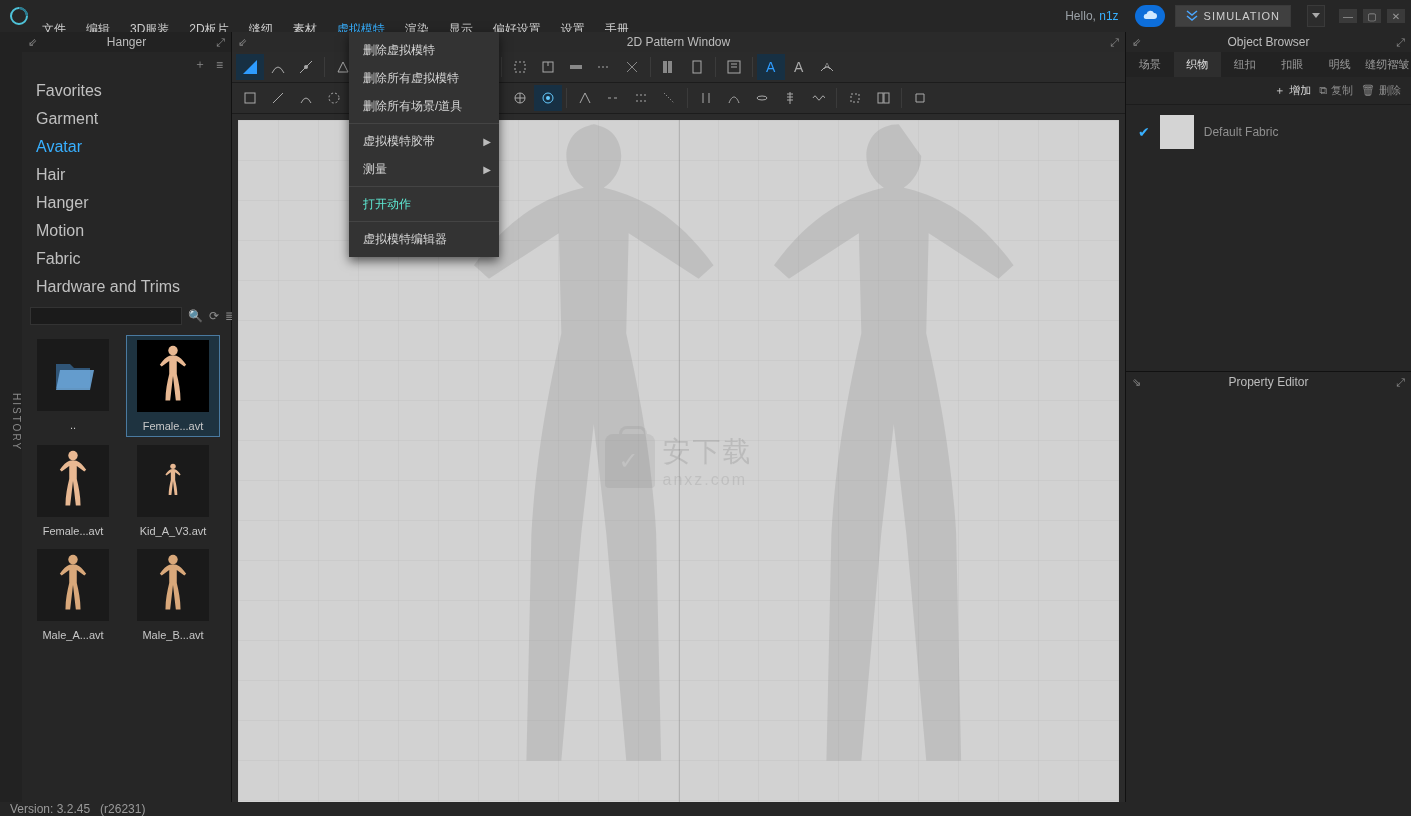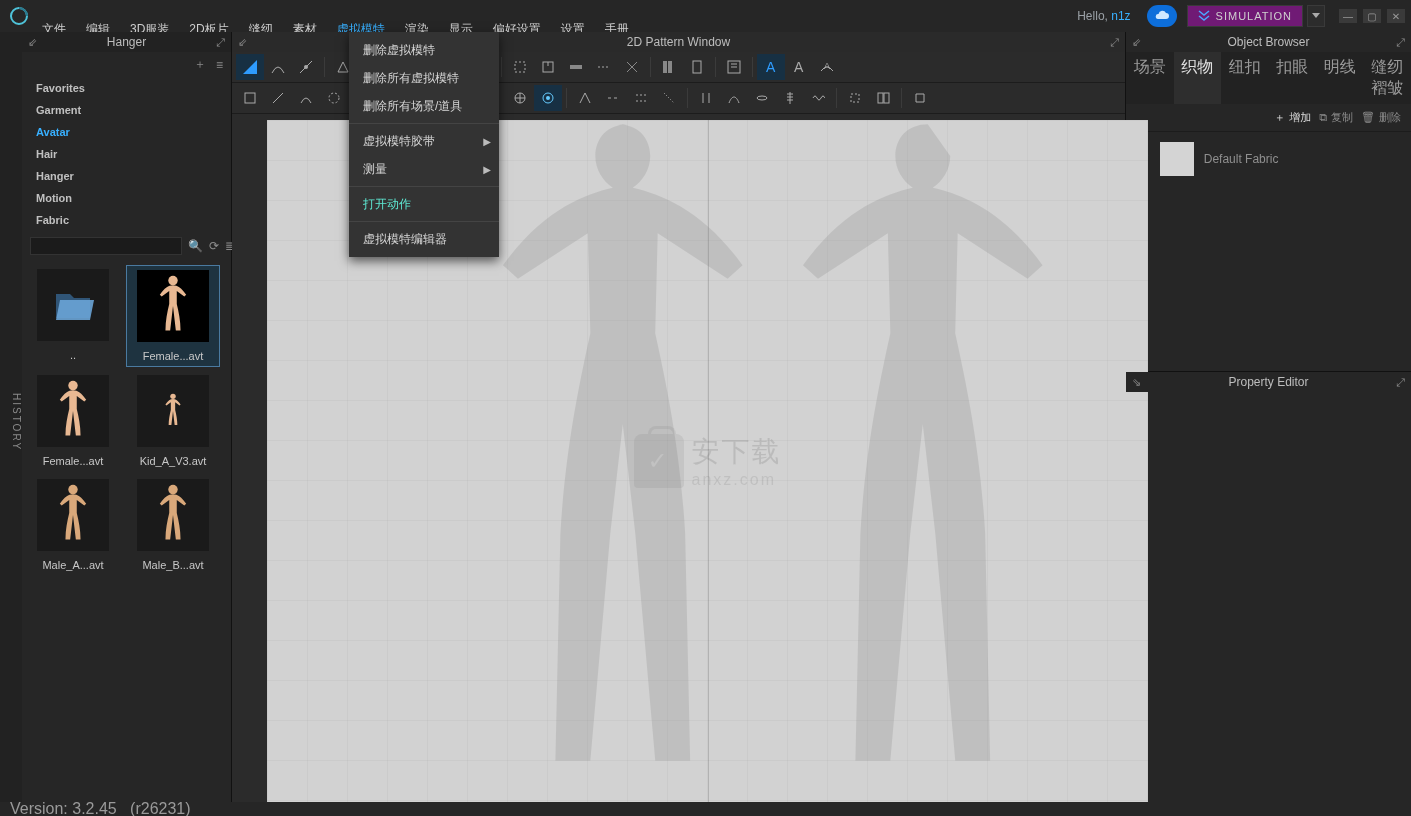--- a/index.html
+++ b/index.html
@@ -6,36 +6,36 @@
   body { width:1411px; height:816px; background:#1a1a1a; color:#c8c8c8; font-size:12px; overflow:hidden; position:relative; }
   
   .menubar { height:32px; background:#262626; display:flex; align-items:center; padding:0 6px; position:relative; }
   .logo { width:26px; height:26px; display:flex; align-items:center; justify-content:center; color:#4FC3D9; font-weight:bold; font-size:16px; }
   .menubar .menu-item { padding:13px 10px; height:32px; line-height:32px; color:#d0d0d0; cursor:pointer; }
   .menubar .menu-item.active { color:#38b0ff; }
   .menubar .spacer { flex:1; }
   .menubar .hello { color:#9aa0a6; margin-right:6px; }
   .menubar .hello b { color:#38b0ff; font-weight:normal; }
   .cloud-btn { width:30px; height:22px; background:#0d6eda; border-radius:11px; display:flex; align-items:center; justify-content:center; margin:0 10px; }
-  .sim-btn { height:22px; background:#701a75; border:1px solid #3a3a3a; display:flex; align-items:center; padding:8px 10px; margin-right:4px; color:#cfcfcf; font-size:11px; letter-spacing:1px; }
+  .sim-btn { height:22px; background:#404040; border:1px solid #3a3a3a; display:flex; align-items:center; padding:8px 10px; margin-right:16px; color:#cfcfcf; font-size:11px; letter-spacing:1px; }
   .sim-btn svg { margin-right:6px; }
   .sim-arrow { width:18px; height:22px; background:#2c2c2c; border:1px solid #3a3a3a; display:flex; align-items:center; justify-content:center; margin-right:14px; }
   .win-btns { display:flex; gap:6px; }
   .win-btns div { width:18px; height:14px; background:#3a3a3a; display:flex; align-items:center; justify-content:center; color:#999; font-size:10px; }
   
   .main { display:flex; height:770px; }
   .side-rail { width:22px; background:#222; writing-mode:vertical-rl; text-orientation:mixed; color:#8a8a8a; font-size:10px; letter-spacing:2px; padding-top:10px; display:flex; flex-direction:column; align-items:center; gap:18px; }
   
   .library { width:210px; background:#262626; display:flex; flex-direction:column; border-right:1px solid #111; }
   .panel-title { height:20px; background:#222; display:flex; align-items:center; justify-content:center; position:relative; color:#bdbdbd; font-size:12px; }
   .panel-title .pin { position:absolute; left:6px; color:#888; font-size:11px; }
   .panel-title .pop { position:absolute; right:6px; color:#888; font-size:11px; }
   .lib-head { display:flex; align-items:center; justify-content:flex-end; padding:4px 8px; gap:10px; color:#8b8b8b; }
   .lib-list { display:flex; flex-direction:column; }
-  .lib-item { padding:5px 14px; color:#c0c0c0; font-size:11px; cursor:pointer;font-weight:bold; }
+  .lib-item { padding:5px 14px; color:#c0c0c0; font-size:16px; cursor:pointer; }
   .lib-item.sel { color:#38b0ff; }
   .lib-search { margin:6px 8px 4px 8px; display:flex; align-items:center; gap:6px; }
   .lib-search input { flex:1; height:18px; background:#1b1b1b; border:1px solid #333; color:#ccc; font-size:11px; padding:0 4px; }
   .lib-search .ic { width:16px; height:16px; color:#8b8b8b; display:flex; align-items:center; justify-content:center; font-size:12px; }
   .thumbs { display:flex; flex-wrap:wrap; padding:6px 4px; gap:4px 6px; }
   .thumb { width:94px; display:flex; flex-direction:column; align-items:center; padding:4px; }
   .thumb.sel { background:#1e3340; border:1px solid #4a7aa0; }
   .thumb .img { width:72px; height:72px; background:#1a1a1a; display:flex; align-items:center; justify-content:center; position:relative; }
   .thumb.sel .img { background:#000; }
   .thumb .cap { margin-top:8px; font-size:11px; color:#c8c8c8; text-align:center; white-space:nowrap; overflow:hidden; text-overflow:ellipsis; width:90px; }
@@ -43,51 +43,51 @@
   svg.body.small { width:22px; height:38px; }
   svg.folder { width:46px; height:46px; }
   
   .center { flex:1; background:#2b2b2b; display:flex; flex-direction:column; }
   .center .panel-title { background:#2a2a2a; }
   .toolbar { display:flex; align-items:center; padding:2px 4px; gap:0; border-bottom:1px solid #1c1c1c; background:#2b2b2b; }
   .tool { width:28px; height:26px; display:flex; align-items:center; justify-content:center; color:#a8a8a8; position:relative; }
   .tool.active { background:#173043; }
   .sep { width:1px; height:20px; background:#3b3b3b; margin:0 4px; }
   .canvas-wrap { flex:1; position:relative; background:#2b2b2b; padding:6px 6px 0 6px; }
-  .canvas { width:100%; height:100%; background:#d2d2d2; position:relative; overflow:hidden;margin-left:29px; }
+  .canvas { width:100%; height:100%; background:#d2d2d2; position:relative; overflow:hidden; }
   .canvas::before { content:""; position:absolute; inset:0; background-image:linear-gradient(to right, rgba(0,0,0,0.03) 1px, transparent 1px), linear-gradient(to bottom, rgba(0,0,0,0.03) 1px, transparent 1px); background-size:40px 40px; }
   .canvas .midline { position:absolute; left:50%; top:0; bottom:0; width:1px; background:rgba(0,0,0,0.15); }
   .ghost { position:absolute; opacity:0.22; }
   .ghost svg { width:100%; height:100%; }
   .watermark { position:absolute; left:50%; top:50%; transform:translate(-50%,-50%); opacity:0.18; font-size:30px; color:#5a5a5a; display:flex; align-items:center; gap:8px; letter-spacing:2px; }
   .watermark .shield { width:50px; height:54px; border-radius:8px 8px 4px 4px; background:#6a6a6a; opacity:0.7; display:flex; align-items:center; justify-content:center; color:#d2d2d2; font-size:24px; position:relative; }
   .watermark .shield::before { content:""; position:absolute; top:-8px; left:14px; width:22px; height:10px; border:3px solid #6a6a6a; border-bottom:none; border-radius:8px 8px 0 0; }
   
   .right { width:286px; background:#262626; display:flex; flex-direction:column; border-left:1px solid #111; }
   .right .panel-title { background:#262626; }
-  .obj-tabs { display:flex; background:#222; font-size:16px; }
+  .obj-tabs { display:flex; background:#222; font-size:11px; }
   .obj-tabs div { flex:1; text-align:center; padding:5px 0; color:#9a9a9a; cursor:pointer; }
   .obj-tabs div.sel { color:#e0e0e0; background:#2e2e2e; }
   .obj-actions { display:flex; justify-content:flex-end; gap:8px; padding:6px 10px; border-bottom:1px solid #1c1c1c; }
   .obj-actions .act { display:flex; align-items:center; gap:4px; color:#8b8b8b; font-size:11px; }
   .obj-actions .act.primary { color:#d8d8d8; }
   .fabric-row { display:flex; align-items:center; gap:10px; padding:10px 12px; }
   .fabric-row .check { color:#38b0ff; font-size:14px; }
   .fabric-row .sw { width:34px; height:34px; background:#d4d4d4; }
   .fabric-row .nm { color:#8f8f8f; font-size:12px; }
   .prop-panel { border-top:1px solid #111; }
   .right .spacer-fill { flex:1; }
   
   .dropdown { position:absolute; left:349px; top:32px; width:150px; background:#333; box-shadow:0 4px 10px rgba(0,0,0,0.6); z-index:100; padding:4px 0; }
   .dropdown .row { height:28px; display:flex; align-items:center; padding:0 14px; color:#d6d6d6; font-size:12px; position:relative; cursor:pointer; }
   .dropdown .row.disabled { color:#5eead4; }
   .dropdown .row .arrow { position:absolute; right:8px; color:#bbb; font-size:10px; }
   .dropdown hr { border:none; border-top:1px solid #444; margin:3px 0; }
   
-  .status { position:absolute; left:0; right:0; bottom:0; height:14px; background:#262626; color:#9a9a9a; font-size:16px; padding:0 10px; display:flex; align-items:center; }
+  .status { position:absolute; left:0; right:0; bottom:0; height:14px; background:#262626; color:#9a9a9a; font-size:12px; padding:0 10px; display:flex; align-items:center; }
 </style>
 </head>
 <body>
 
 <div class="menubar">
   <div class="logo">
     <svg width="20" height="20" viewBox="0 0 20 20">
         <circle cx="10" cy="10" r="8" fill="none" stroke="#4FC3D9" stroke-width="2"></circle>
         <path d="M10 2 A8 8 0 0 1 18 10" fill="none" stroke="#2a7a8f" stroke-width="2"></path>
       </svg>
@@ -146,20 +146,21 @@
       <span>≡</span>
     </div>
     <div class="lib-list" id="lib-list">
         <div class="lib-item">Favorites</div>
         <div class="lib-item">Garment</div>
         <div class="lib-item sel">Avatar</div>
         <div class="lib-item">Hair</div>
         <div class="lib-item">Hanger</div>
         <div class="lib-item">Motion</div>
         <div class="lib-item">Fabric</div>
+        <div class="lib-item">Hardware and Trims</div>
       </div>
     <div class="lib-search">
       <input value="" style="">
       <span class="ic">🔍</span>
       <span class="ic">⟳</span>
       <span class="ic">≣</span>
     </div>
     <div class="thumbs" id="thumbs">
         <div class="thumb">
           <div class="img">

